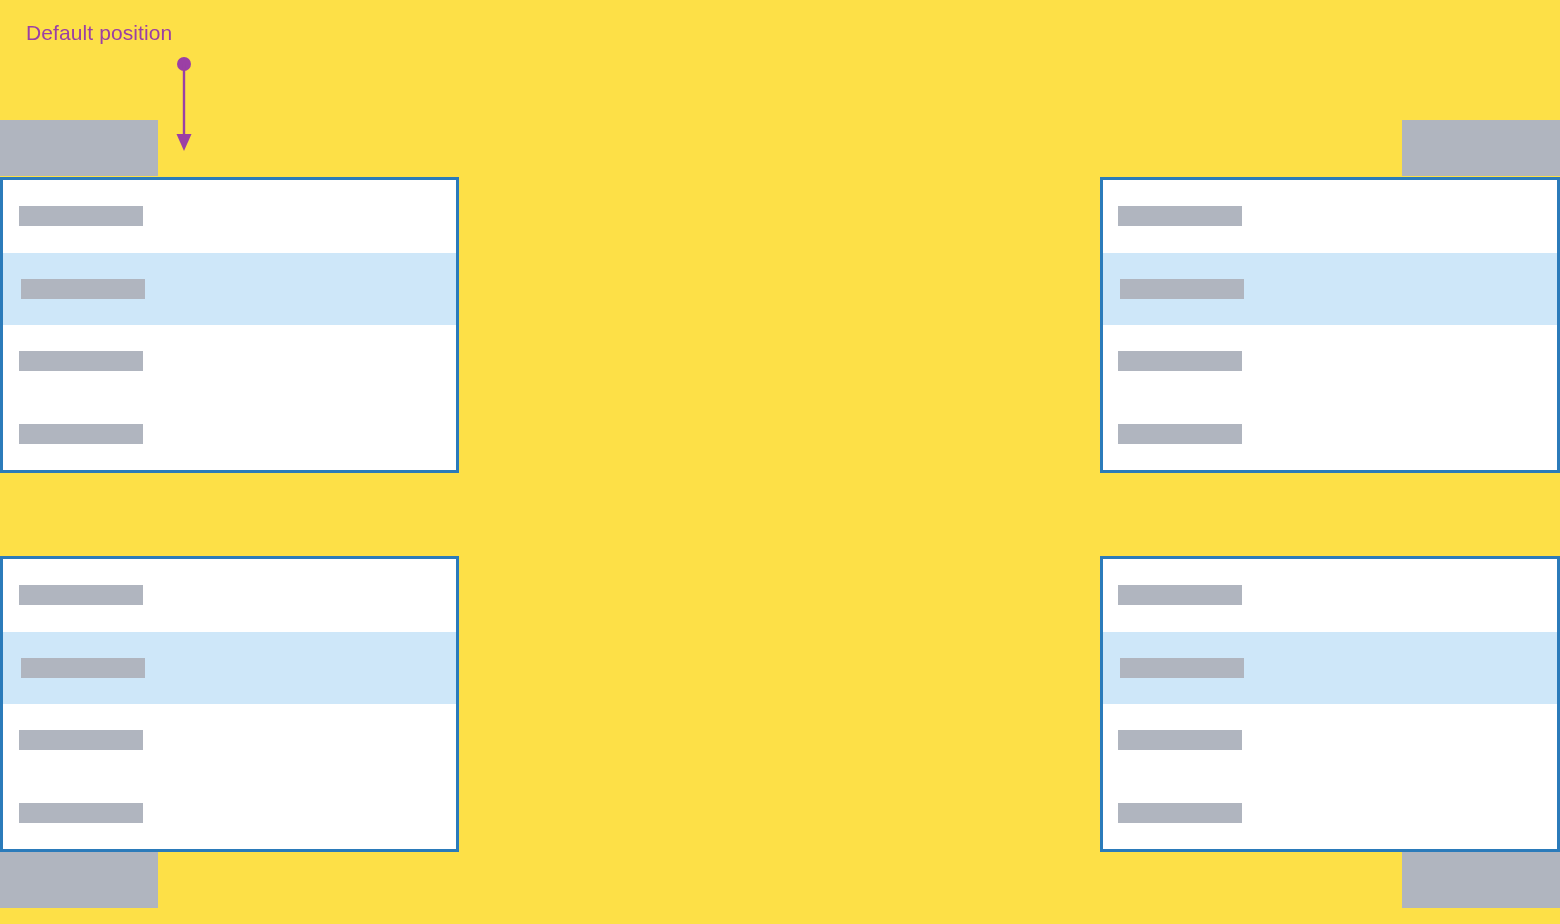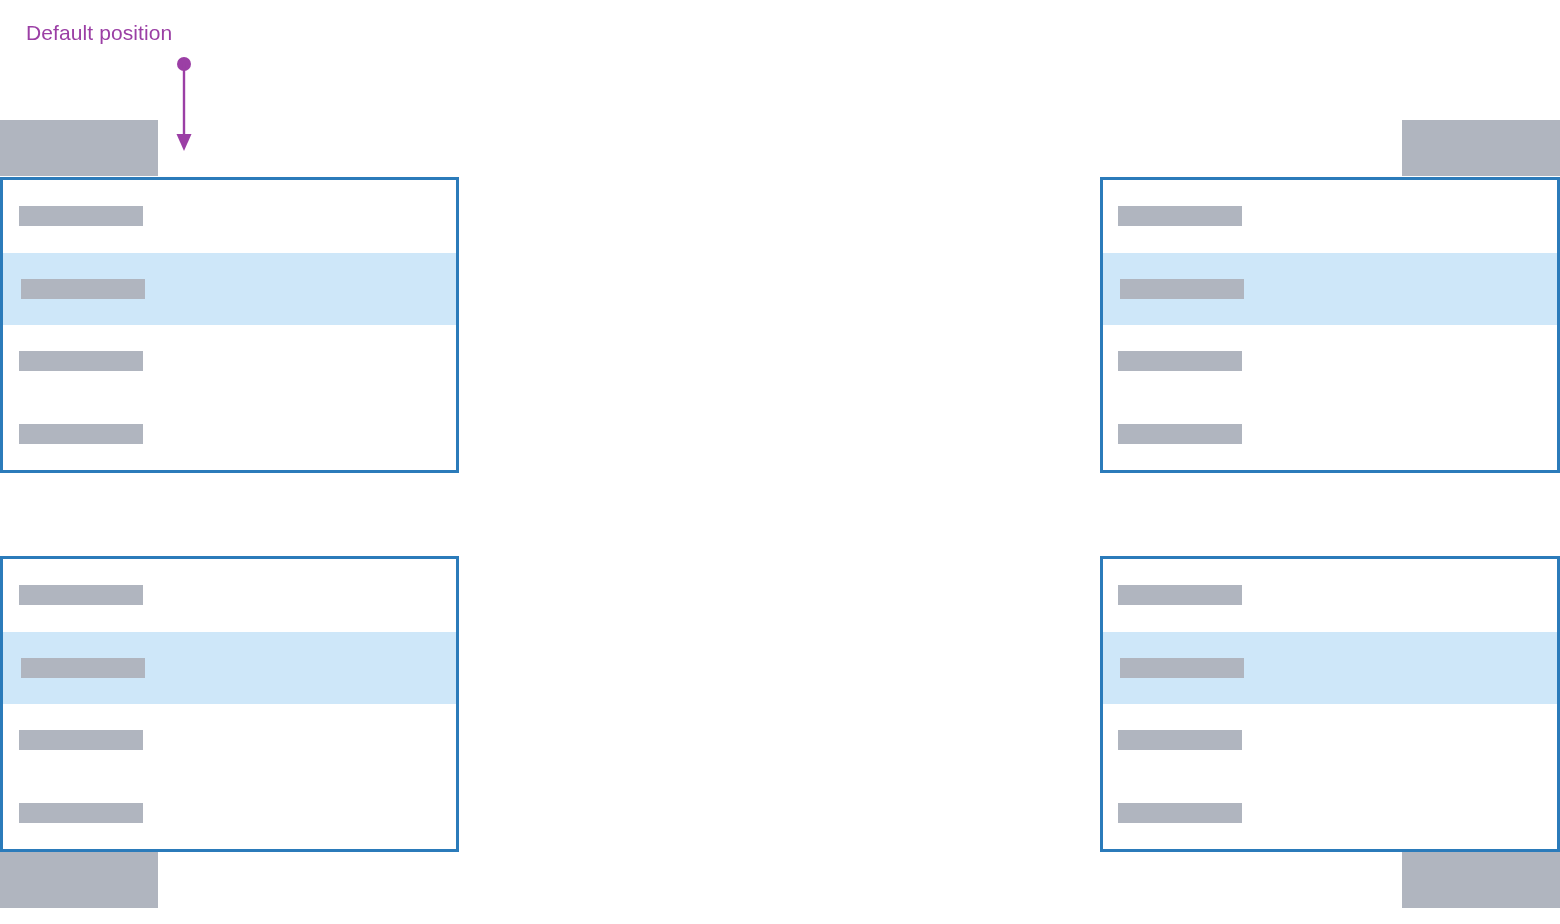--- a/index.html
+++ b/index.html
@@ -11,21 +11,21 @@
     width: 1560px;
     height: 924px;
     position: relative;
     overflow: hidden;
     font-family: "Liberation Sans", sans-serif;
   }
 
   .stage {
     position: absolute;
     inset: 0;
-    background: #ffffff;
+    background: #fde047;
     padding-left: 26px;
   }
 
   
   .annotation-label {
     position: absolute;
     left: 26px;
     top: 19px;
     font-size: 21px;
     line-height: 28px;

